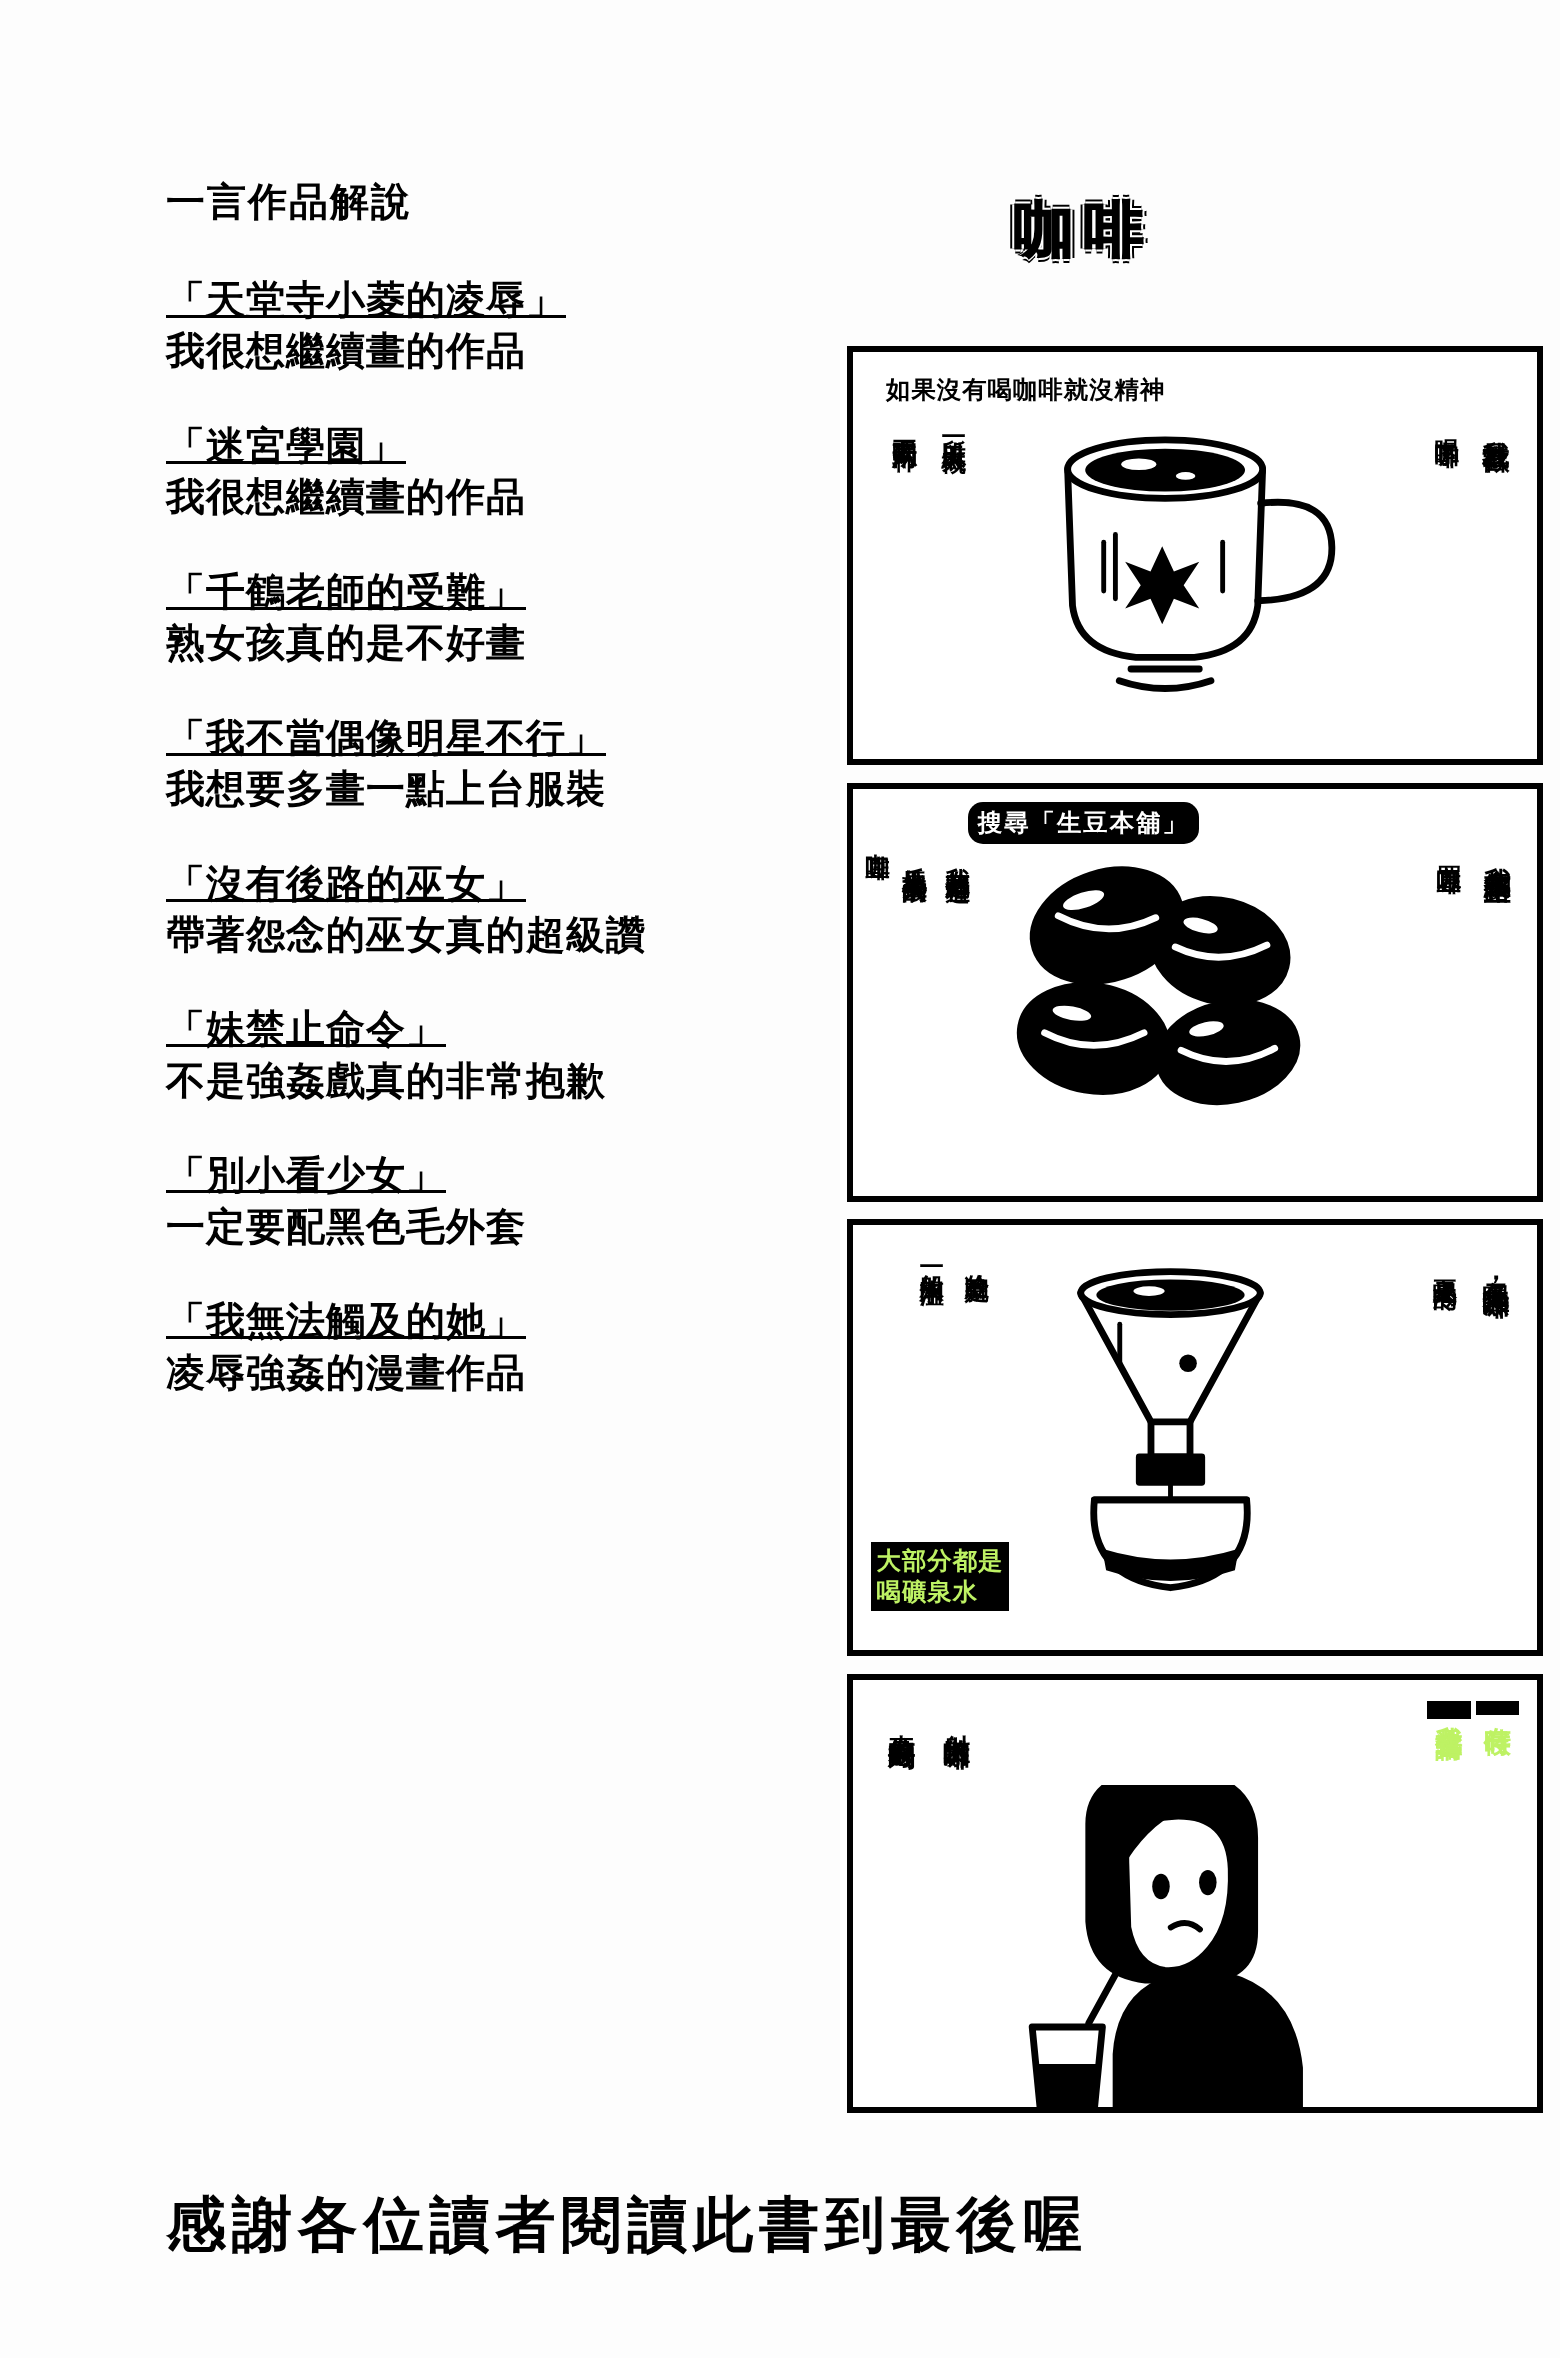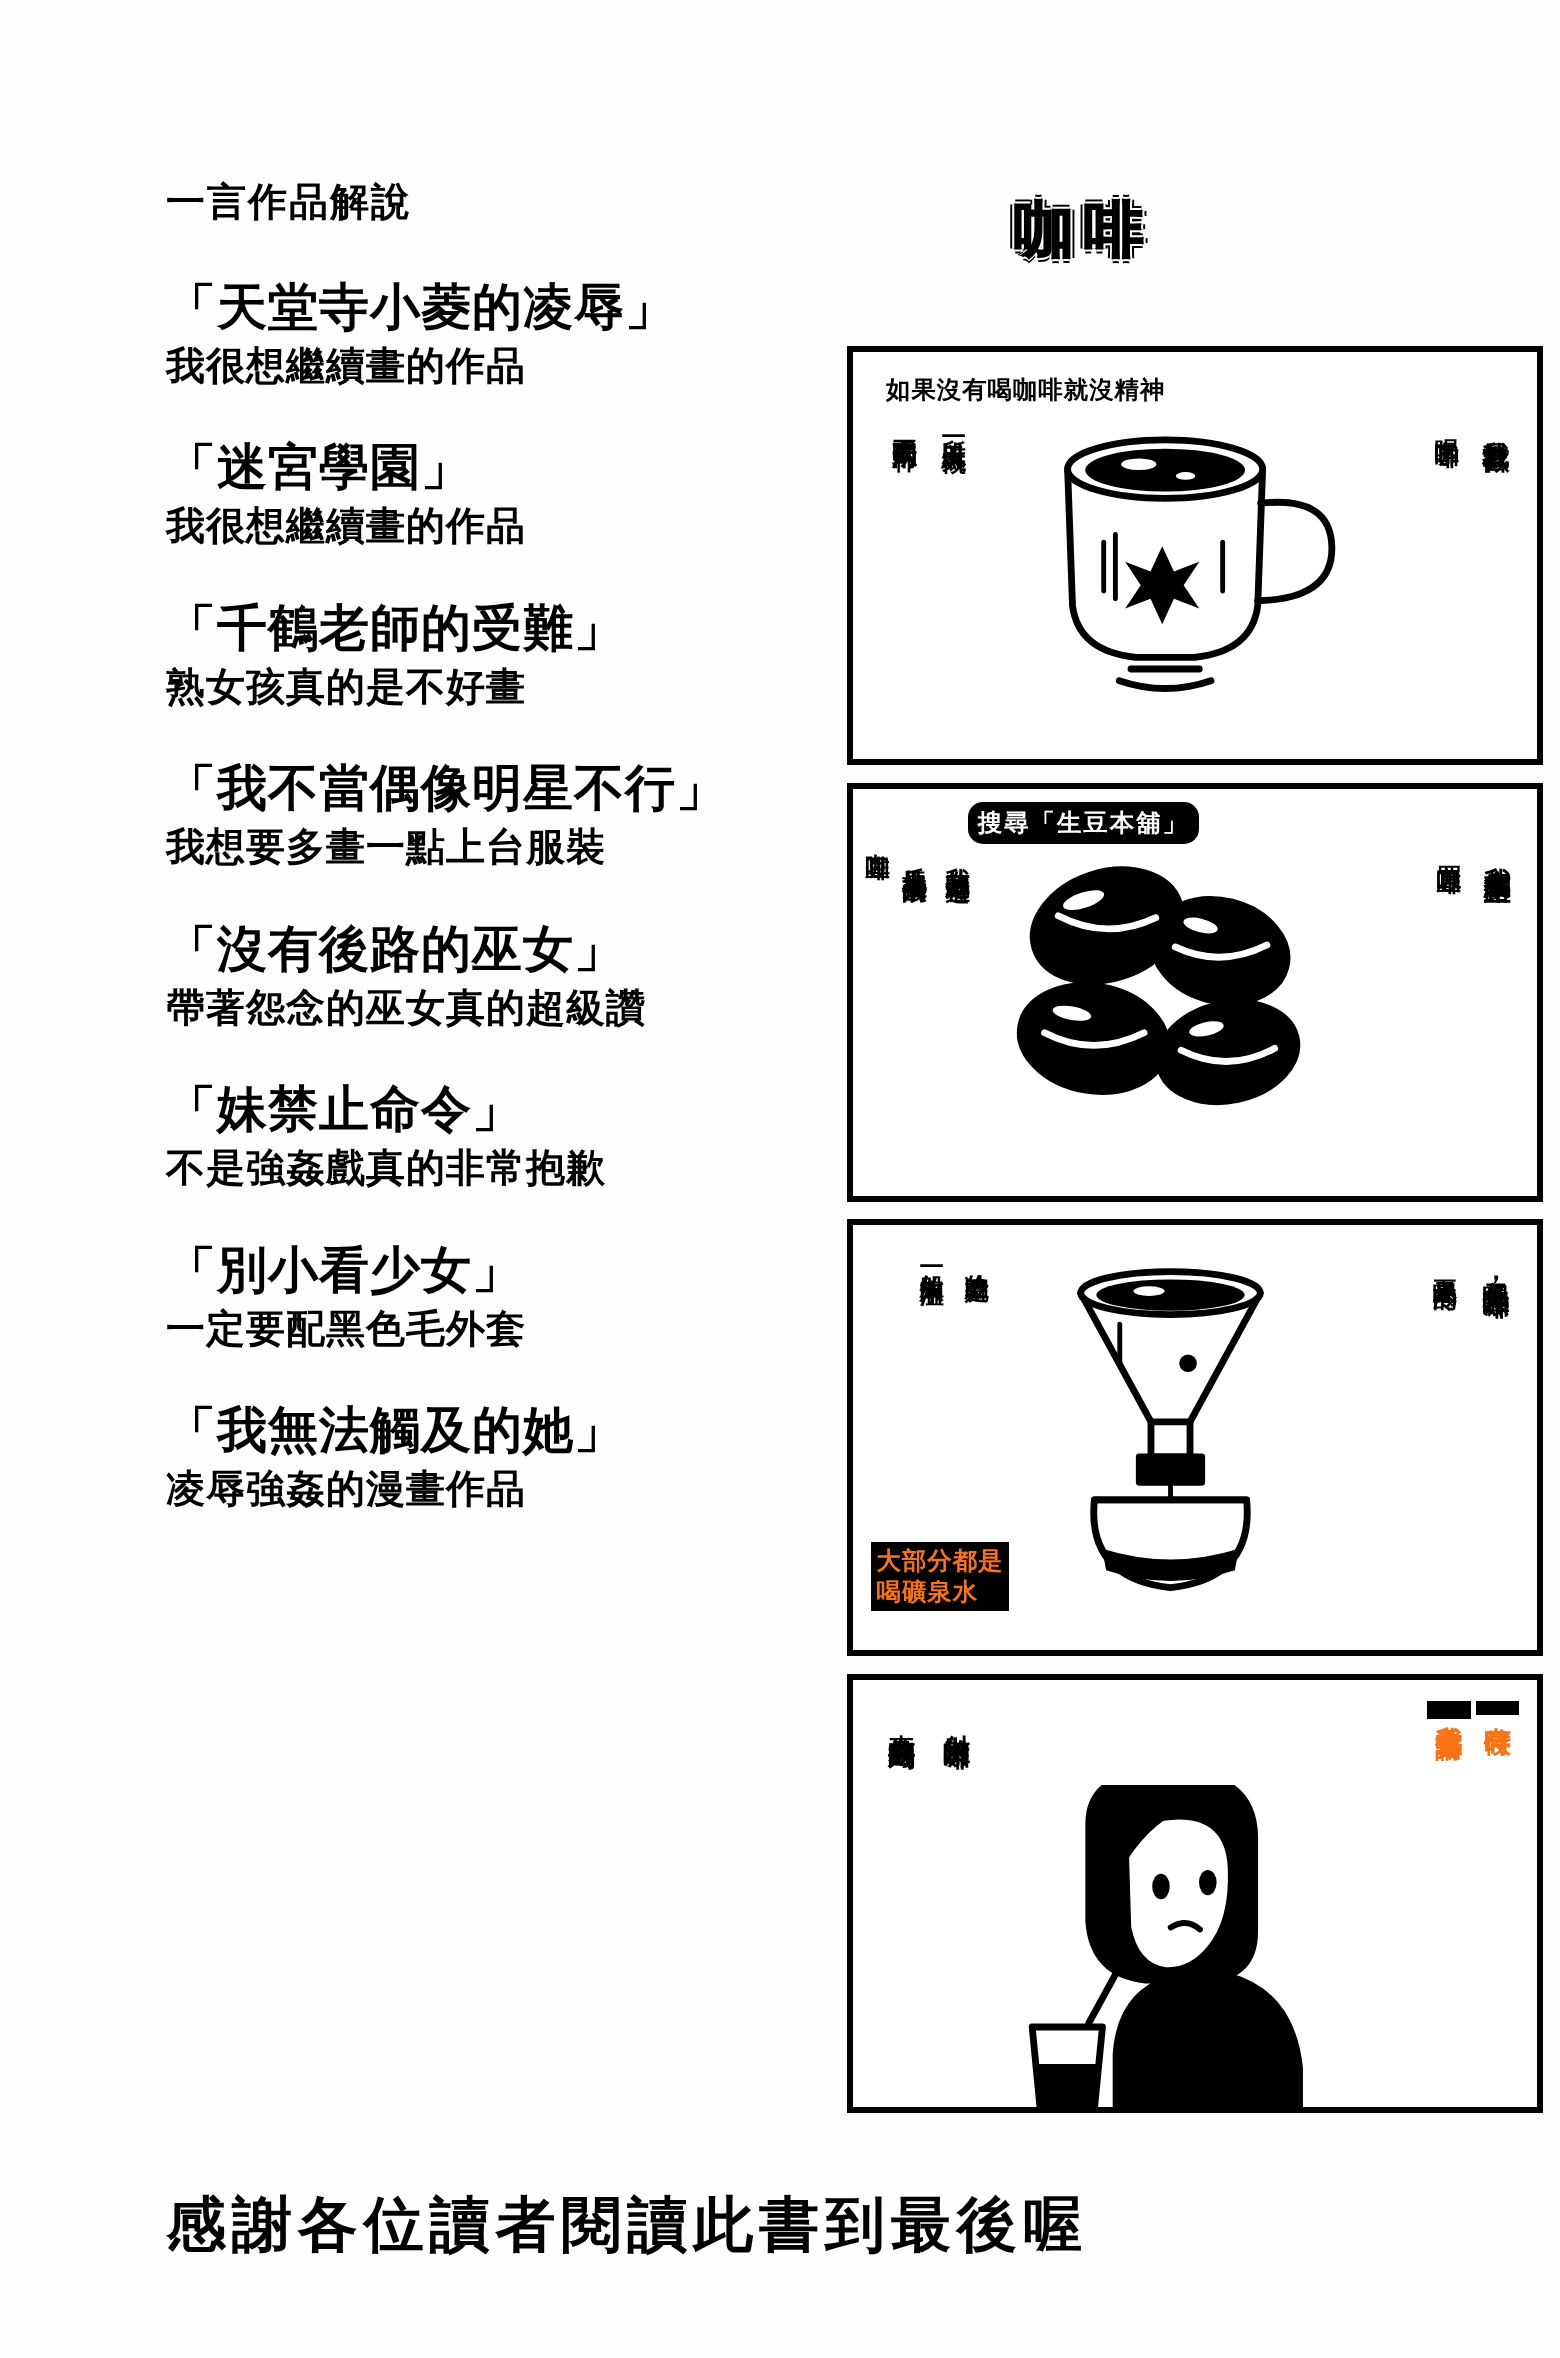--- a/index.html
+++ b/index.html
@@ -33,24 +33,25 @@
     font-size: 39px;
     line-height: 1.25;
     letter-spacing: 2px;
     margin-bottom: 47px;
     font-weight: 600;
   }
   .entry {
     margin-bottom: 43px;
   }
   .entry-title {
-    font-size: 50px;
+    font-size: 39px;
     line-height: 1.32;
     letter-spacing: 1px;
     font-weight: 600;
+    text-decoration: underline;
   }
   .entry-note {
     font-size: 39px;
     line-height: 1.32;
     letter-spacing: 1px;
     font-weight: 600;
   }
 
   
   .strip {
@@ -101,21 +102,21 @@
   .htext {
     position: absolute;
     font-size: 24.4px;
     font-weight: 600;
     letter-spacing: 1px;
     white-space: pre;
   }
 
   .boxed {
     background: #000;
-    color: #f97316;
+    color: #bef264;
     padding: 3.9px 5.9px;
   }
 
   .banner {
     position: absolute;
     background: #000;
     color: #fff;
     font-size: 24.4px;
     font-weight: 700;
     letter-spacing: 2px;

